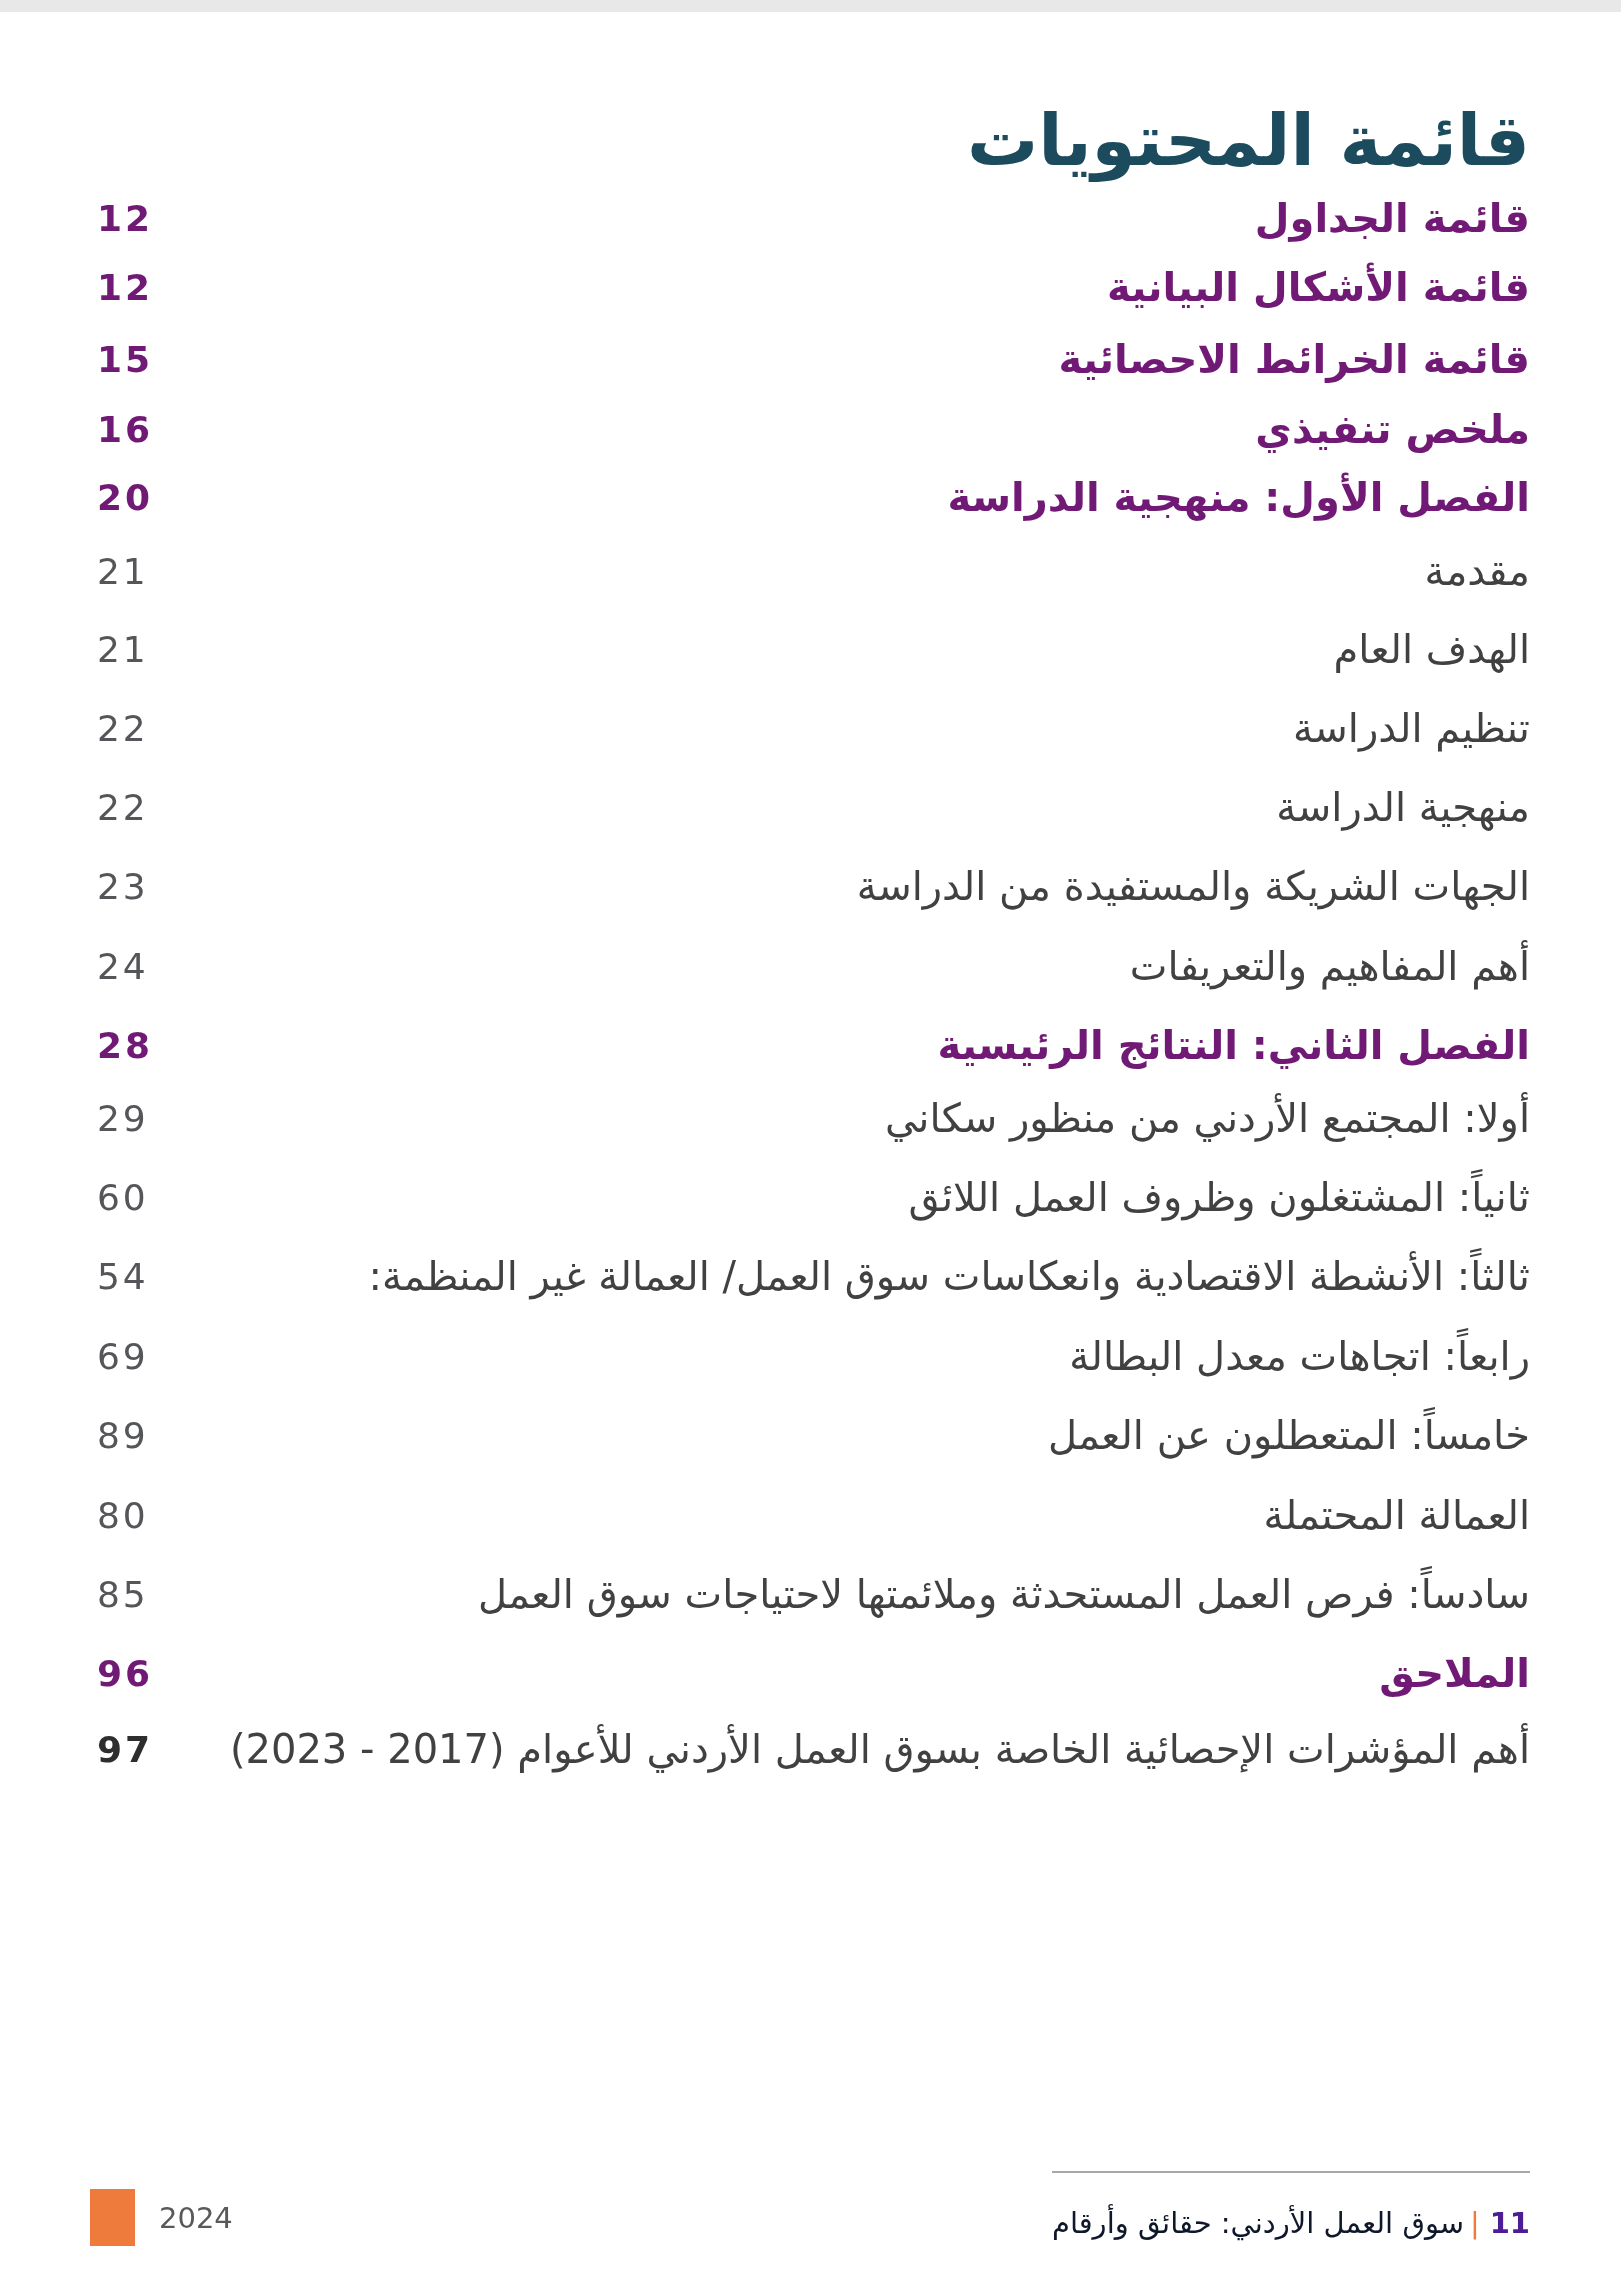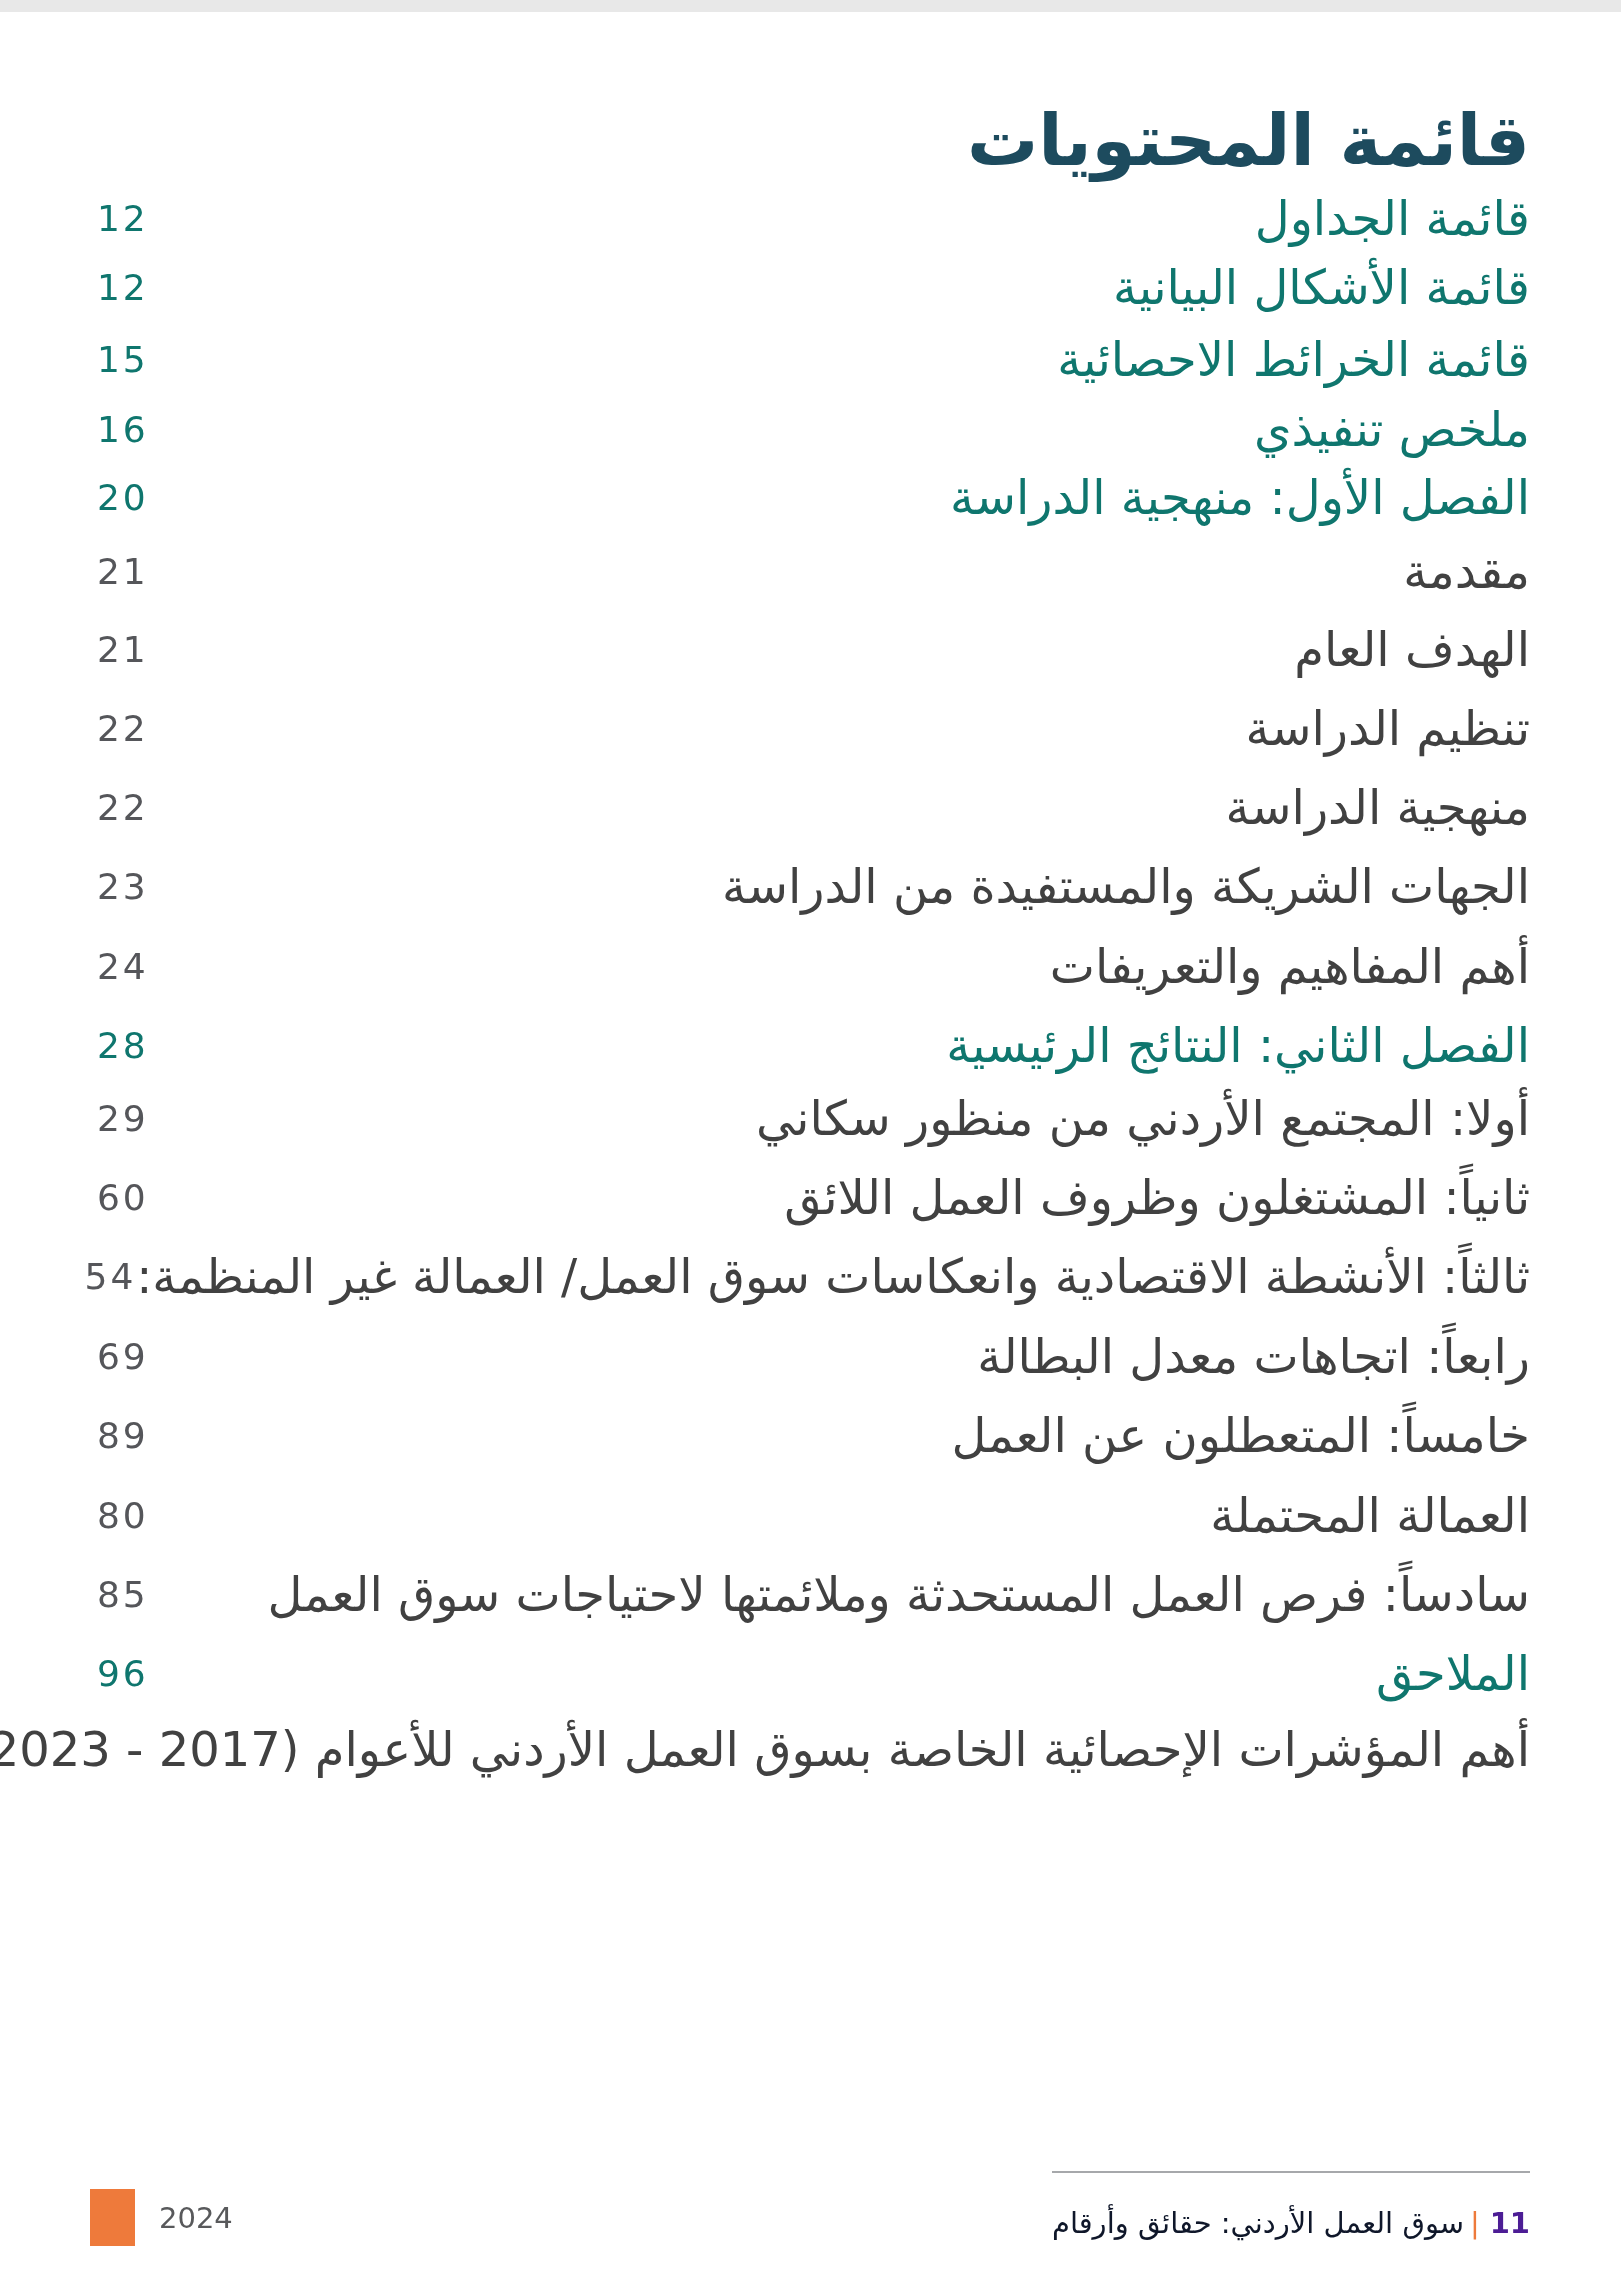--- a/index.html
+++ b/index.html
@@ -23,36 +23,36 @@
   }
   .toc-row {
     position:absolute;
     right:91px; left:97px;
     transform:translateY(-50%);
     display:flex;
     justify-content:space-between;
     align-items:center;
   }
   .toc-row .label {
-    font-size:48px;
+    font-size:40px;
     color:#414141;
     white-space:nowrap;
   }
   .toc-row .num {
     font-size:36px;
     color:#55565a;
     letter-spacing:2.9px;
     direction:ltr;
     flex:0 0 auto;
     padding-left:0;
   }
   .toc-row.section .label,
   .toc-row.section .num {
-    font-weight:normal;
-    color:#0f766e;
+    font-weight:bold;
+    color:#701a75;
   }
   .toc-row.appendix .num {
     font-weight:bold;
     color:#2e2e2e;
   }
   
   .year-square {
     position:absolute;
     left:90px; top:2177px;
     width:45px; height:57px;

